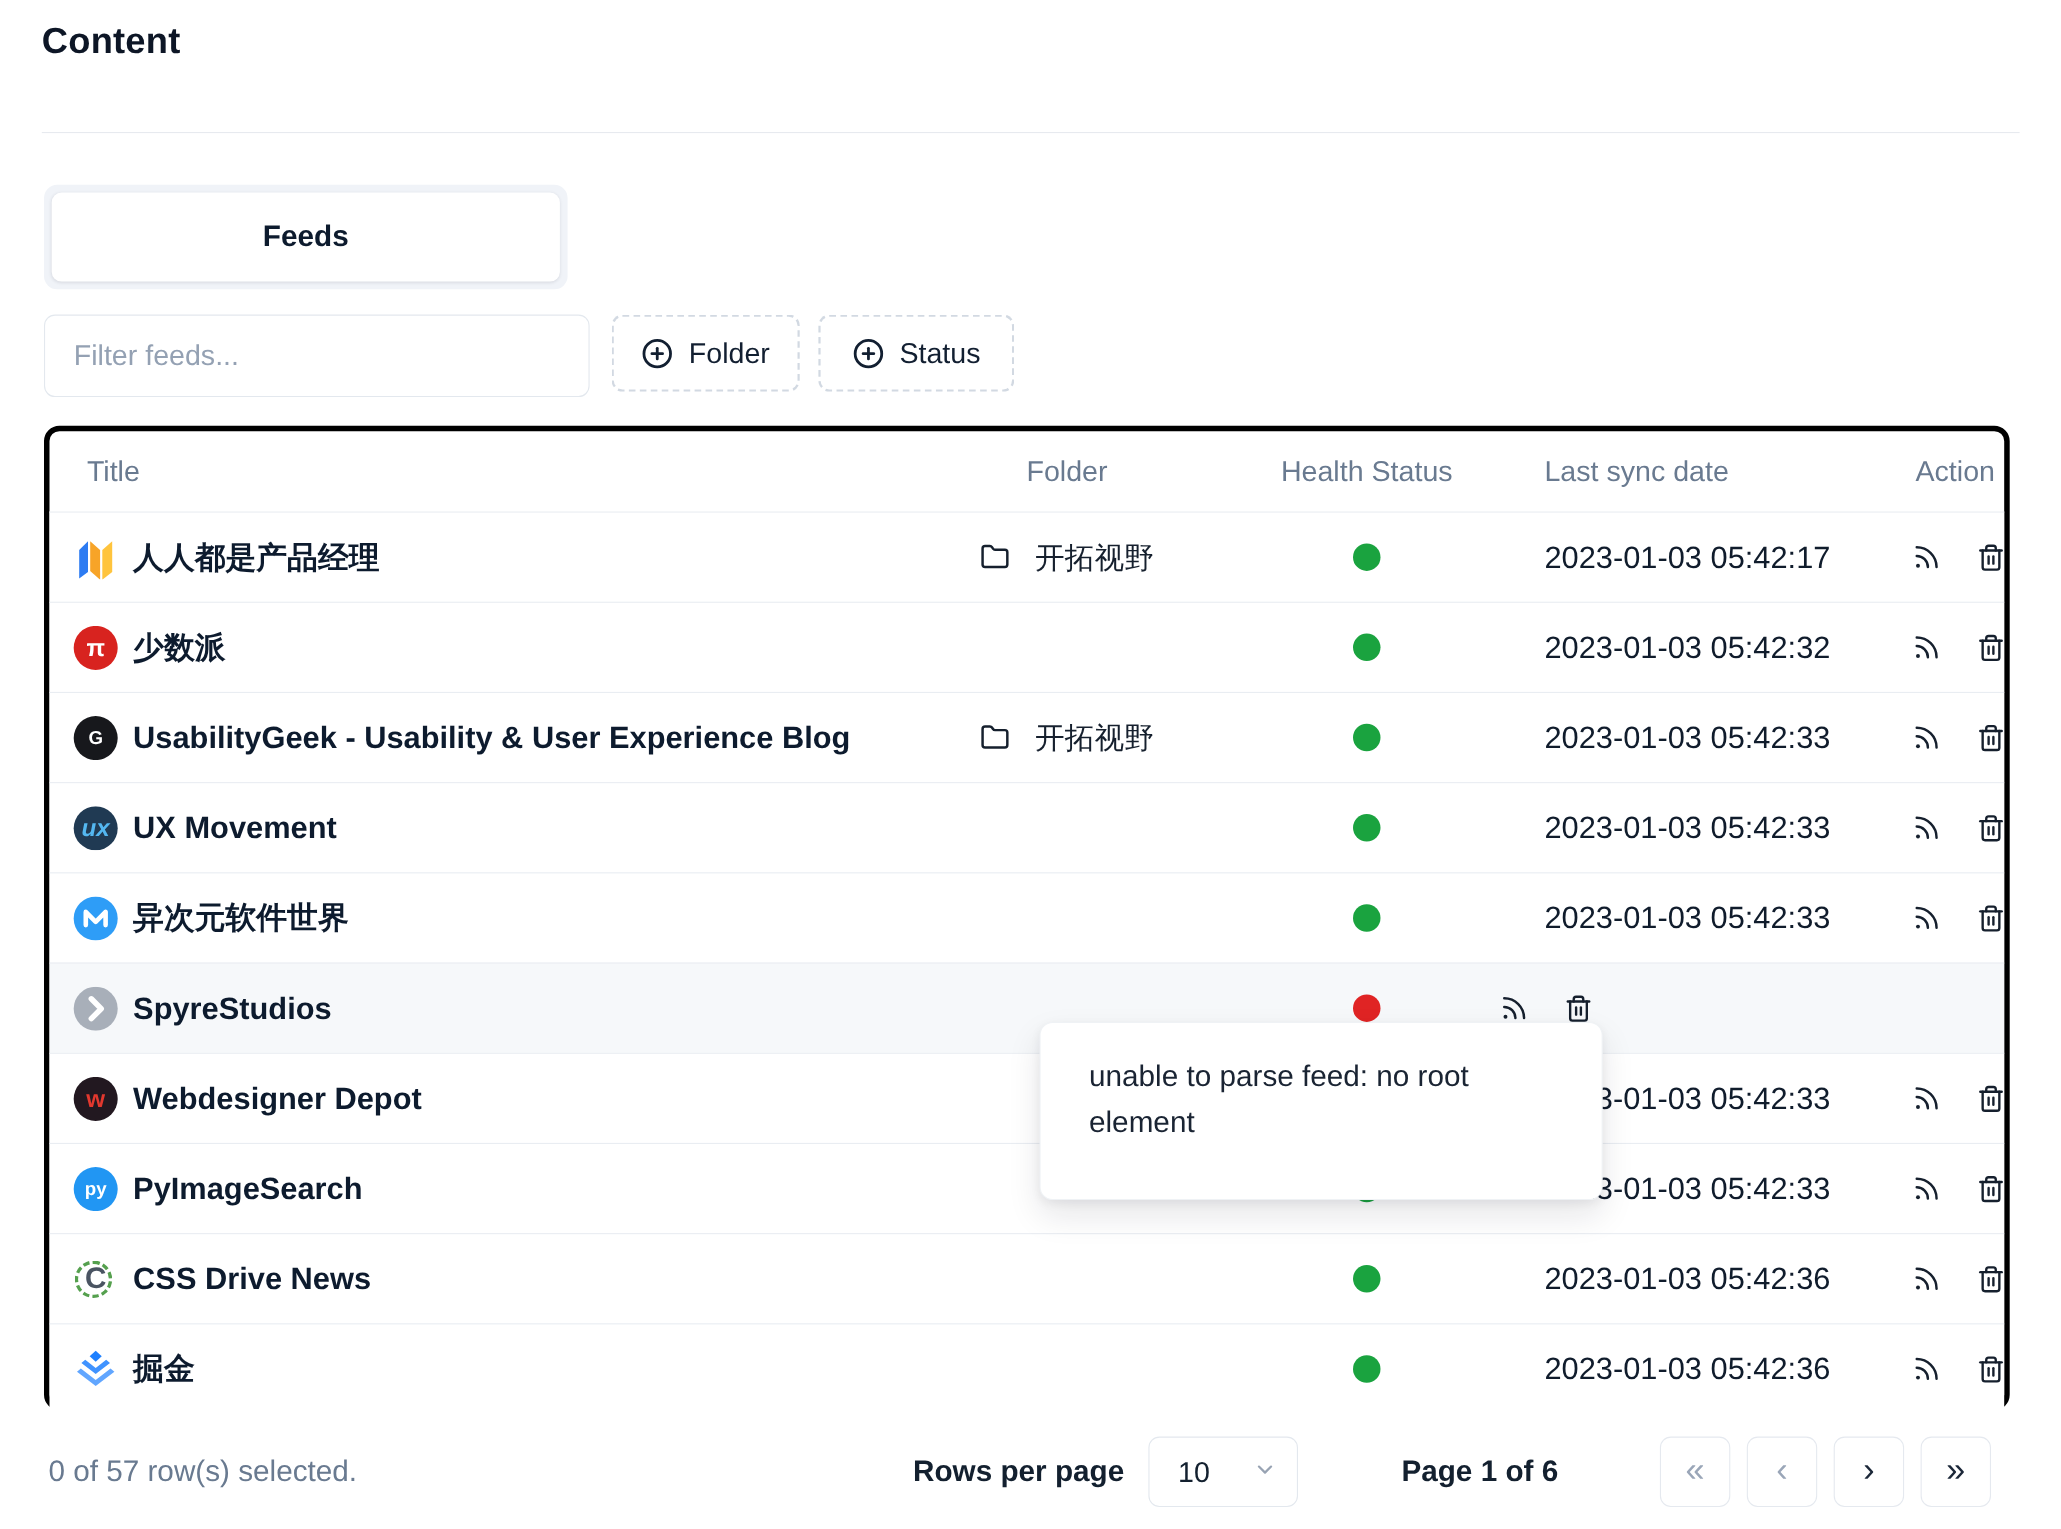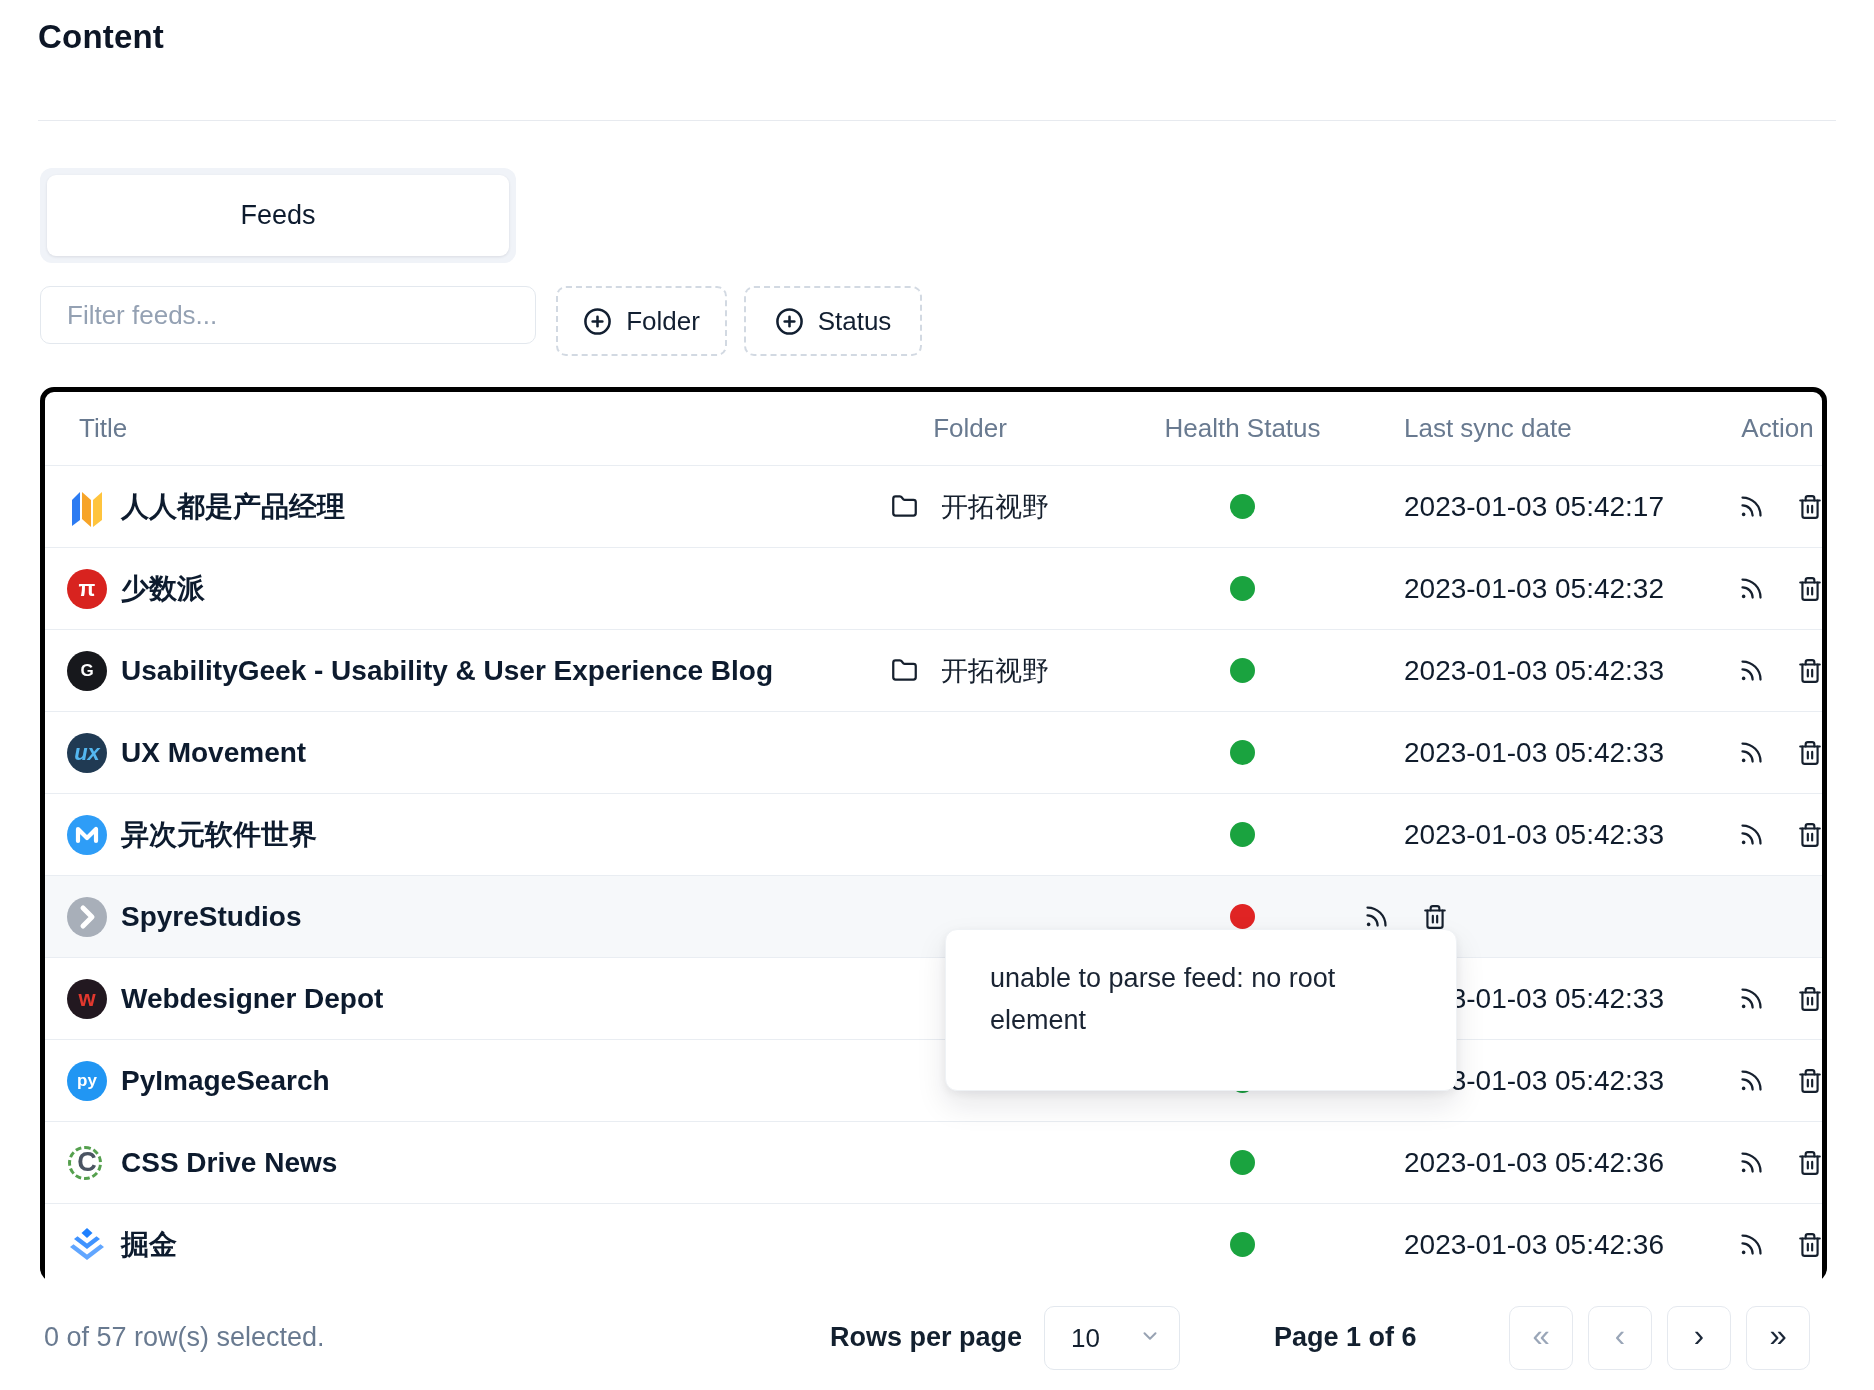--- a/index.html
+++ b/index.html
@@ -6,24 +6,24 @@
   body { background:#ffffff; font-family:"Liberation Sans", sans-serif; }
   .screen { position:relative; width:1874px; height:1390px; background:#ffffff; overflow:hidden; }
 
   
   .page-title { position:absolute; left:38px; top:18px; font-size:33px; font-weight:700; color:#0d1626; letter-spacing:0.2px; }
   .top-divider { position:absolute; left:38px; right:38px; top:120px; height:1px; background:#e7eaef; }
 
   
   .tabs { position:absolute; left:40px; top:168px; width:476px; height:95px; background:#f0f3f8; border-radius:12px; padding:7px; display:flex; }
   .tab { flex:1; display:flex; align-items:center; justify-content:center; font-size:27px; font-weight:500; color:#5d6e86; border-radius:9px; cursor:pointer; }
-  .tab.active { background:#ffffff; color:#0d1b2e; font-weight:400; box-shadow:0 1px 3px rgba(16,24,40,.10); }
-
-  
-  .filter-input { position:absolute; left:40px; top:286px; width:496px; height:58px; border:1px solid #e3e8ee; border-radius:10px; padding:0 26px; font-size:26px; color:#1a2433; font-family:"Liberation Sans", sans-serif; outline:none; }
+  .tab.active { background:#ffffff; color:#0d1b2e; font-weight:700; box-shadow:0 1px 3px rgba(16,24,40,.10); }
+
+  
+  .filter-input { position:absolute; left:40px; top:286px; width:496px; height:75px; border:1px solid #e3e8ee; border-radius:10px; padding:0 26px; font-size:26px; color:#1a2433; font-family:"Liberation Sans", sans-serif; outline:none; }
   .filter-input::placeholder { color:#94a1b3; }
   .dashed-btn { position:absolute; top:286px; height:70px; border:2px dashed #d2d9e2; border-radius:10px; background:#ffffff; display:flex; align-items:center; justify-content:center; gap:14px; font-size:26px; font-weight:500; color:#121f31; cursor:pointer; font-family:"Liberation Sans", sans-serif; }
   .dashed-btn.folder { left:556px; width:171px; }
   .dashed-btn.status { left:744px; width:178px; }
   .dashed-btn svg { display:block; }
 
   
   .table-card { position:absolute; left:40px; top:387px; width:1787px; height:895px; border:5px solid #000000; border-radius:14px; background:#fff; }
   .grid-row { display:grid; grid-template-columns:760px 330px 215px 375px 105px; align-items:center; }
   .thead { height:73px; }

